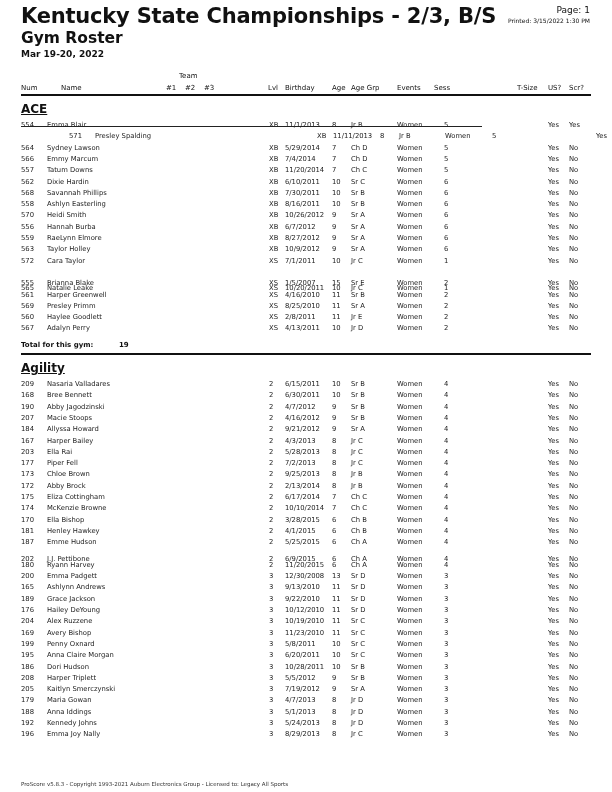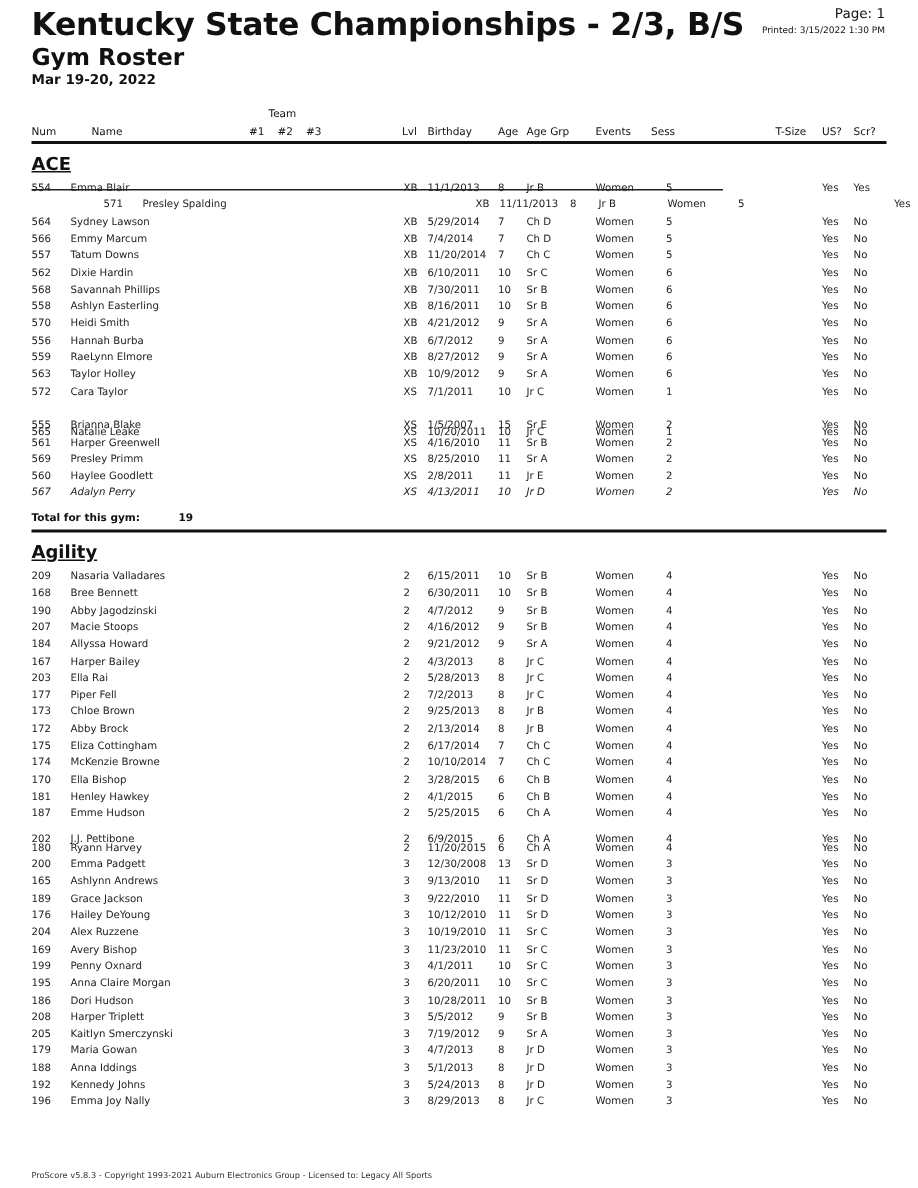--- a/index.html
+++ b/index.html
@@ -141,21 +141,21 @@
       <span class="c-grp">Sr B</span>
       <span class="c-ev">Women</span>
       <span class="c-sess">6</span>
       <span class="c-us">Yes</span>
       <span class="c-scr">No</span>
     </div>
     <div class="row" style="top: 211.4px;">
       <span class="c-num">570</span>
       <span class="c-name">Heidi Smith</span>
       <span class="c-lvl">XB</span>
-      <span class="c-bday">4/21/2012</span>
+      <span class="c-bday">10/26/2012</span>
       <span class="c-age">9</span>
       <span class="c-grp">Sr A</span>
       <span class="c-ev">Women</span>
       <span class="c-sess">6</span>
       <span class="c-us">Yes</span>
       <span class="c-scr">No</span>
     </div>
     <div class="row" style="top: 222.7px;">
       <span class="c-num">556</span>
       <span class="c-name">Hannah Burba</span>
@@ -257,21 +257,21 @@
       <span class="c-name">Haylee Goodlett</span>
       <span class="c-lvl">XS</span>
       <span class="c-bday">2/8/2011</span>
       <span class="c-age">11</span>
       <span class="c-grp">Jr E</span>
       <span class="c-ev">Women</span>
       <span class="c-sess">2</span>
       <span class="c-us">Yes</span>
       <span class="c-scr">No</span>
     </div>
-    <div class="row" style="top: 324.4px; font-style: italic;">
+    <div class="row" style="top: 324.4px;">
       <span class="c-num">567</span>
       <span class="c-name">Adalyn Perry</span>
       <span class="c-lvl">XS</span>
       <span class="c-bday">4/13/2011</span>
       <span class="c-age">10</span>
       <span class="c-grp">Jr D</span>
       <span class="c-ev">Women</span>
       <span class="c-sess">2</span>
       <span class="c-us">Yes</span>
       <span class="c-scr">No</span>
@@ -556,21 +556,21 @@
       <span class="c-grp">Sr C</span>
       <span class="c-ev">Women</span>
       <span class="c-sess">3</span>
       <span class="c-us">Yes</span>
       <span class="c-scr">No</span>
     </div>
     <div class="row" style="top: 639.9px;">
       <span class="c-num">199</span>
       <span class="c-name">Penny Oxnard</span>
       <span class="c-lvl">3</span>
-      <span class="c-bday">4/1/2011</span>
+      <span class="c-bday">5/8/2011</span>
       <span class="c-age">10</span>
       <span class="c-grp">Sr C</span>
       <span class="c-ev">Women</span>
       <span class="c-sess">3</span>
       <span class="c-us">Yes</span>
       <span class="c-scr">No</span>
     </div>
     <div class="row" style="top: 651.2px;">
       <span class="c-num">195</span>
       <span class="c-name">Anna Claire Morgan</span>

